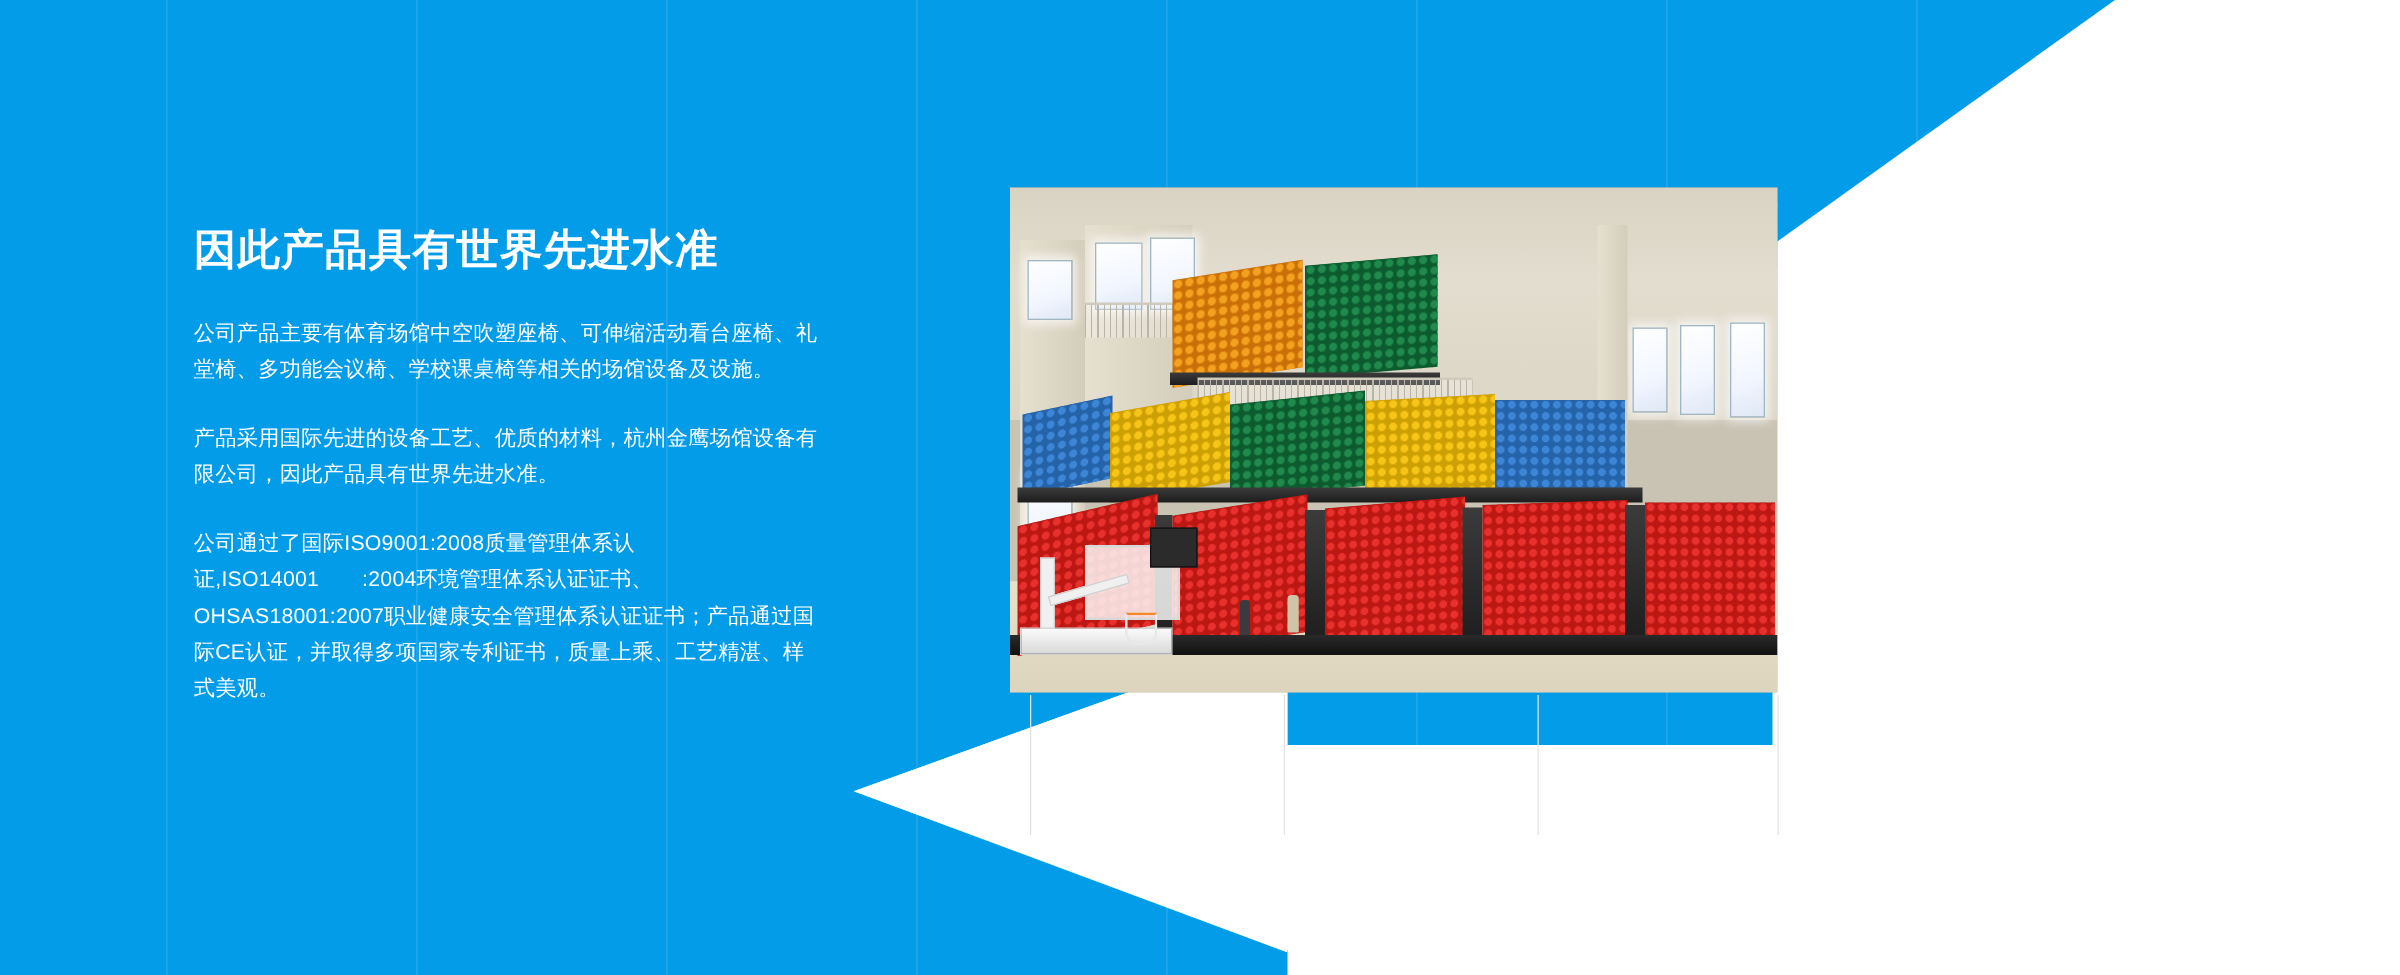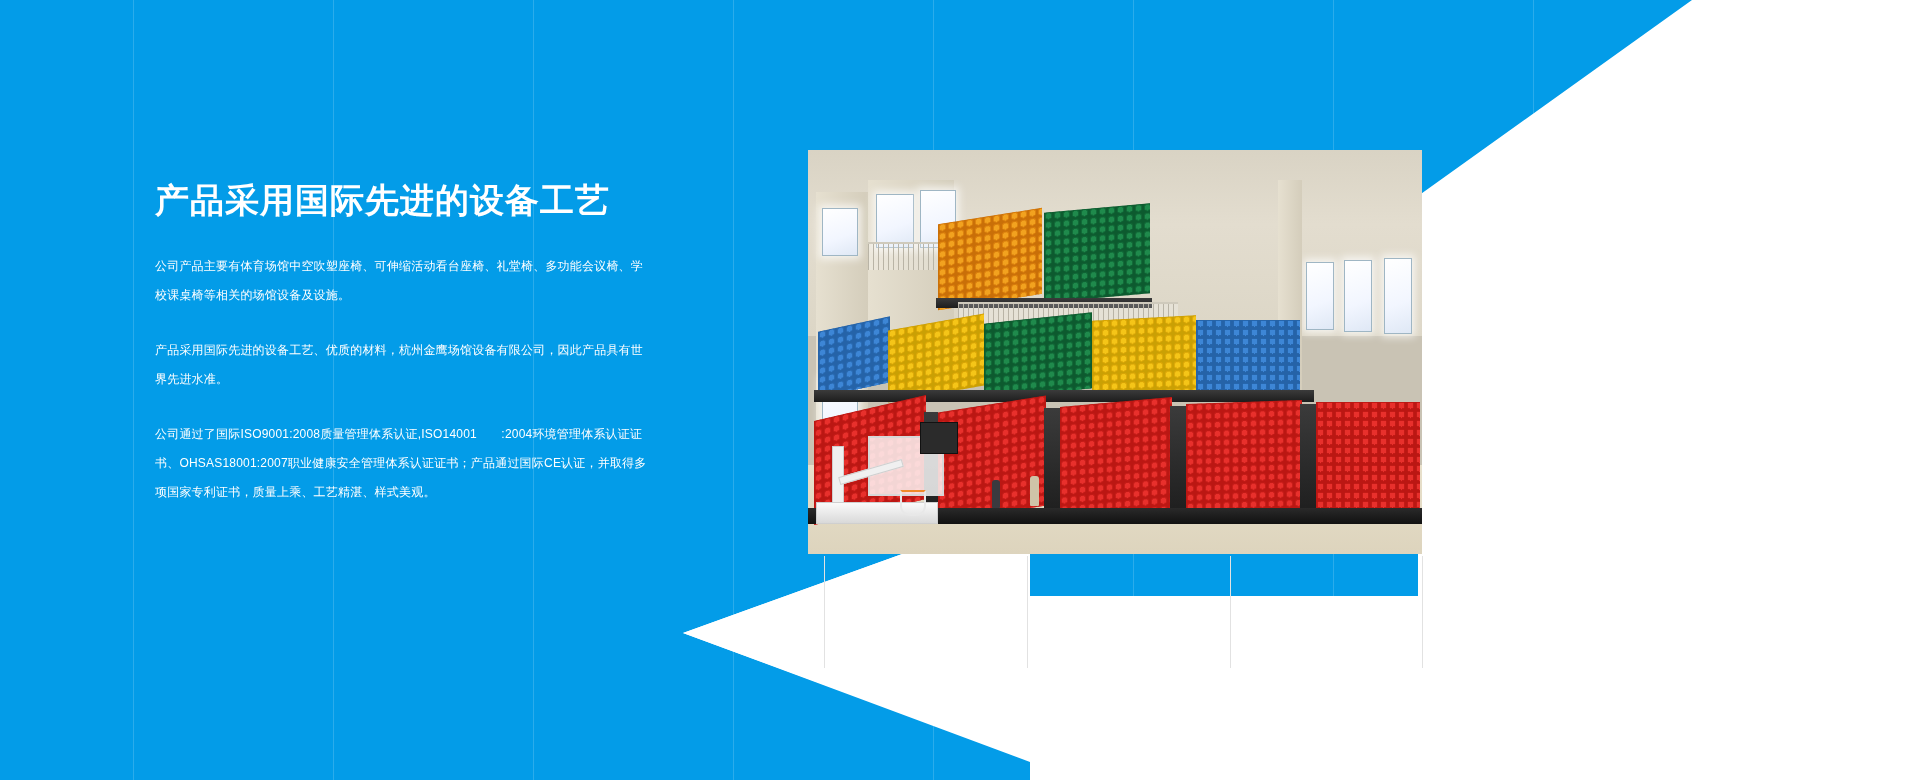--- a/index.html
+++ b/index.html
@@ -82,21 +82,21 @@
     font-family: "DejaVu Serif", "Liberation Serif", serif;
     font-weight: bold;
     font-size: 34px;
     line-height: 44px;
     letter-spacing: 1px;
     margin: 0 0 30px 0;
     color: #ffffff;
     white-space: nowrap;
   }
   .para {
-    font-size: 12px;
+    font-size: 17px;
     line-height: 29px;
     margin: 0 0 26px 0;
     color: #ffffff;
     letter-spacing: 0.2px;
     max-width: 500px;
   }
   .para:last-child {
     margin-bottom: 6px;
   }
 
@@ -225,21 +225,21 @@
   <div class="white-wedge"></div>
 
   <div class="bottom-lines">
     <div class="bline" style="left:824px;top:556px;height:112px;"></div>
     <div class="bline" style="left:1027px;top:556px;height:112px;"></div>
     <div class="bline" style="left:1230px;top:556px;height:112px;"></div>
     <div class="bline" style="left:1422px;top:556px;height:112px;"></div>
   </div>
 
   <div class="text-col">
-    <h1 class="headline">产品采用国际先进的设备工艺</h1>
+    <h1 class="headline">因此产品具有世界先进水准</h1>
 
     <p class="para">公司产品主要有体育场馆中空吹塑座椅、可伸缩活动看台座椅、礼堂椅、多功能会议椅、学校课桌椅等相关的场馆设备及设施。</p>
 
     <p class="para">产品采用国际先进的设备工艺、优质的材料，杭州金鹰场馆设备有限公司，因此产品具有世界先进水准。</p>
 
     <p class="para">公司通过了国际ISO9001:2008质量管理体系认证,ISO14001　　:2004环境管理体系认证证书、OHSAS18001:2007职业健康安全管理体系认证证书；产品通过国际CE认证，并取得多项国家专利证书，质量上乘、工艺精湛、样式美观。</p>
   </div>
 
   <div class="photo">
     <div class="photo-inner">

